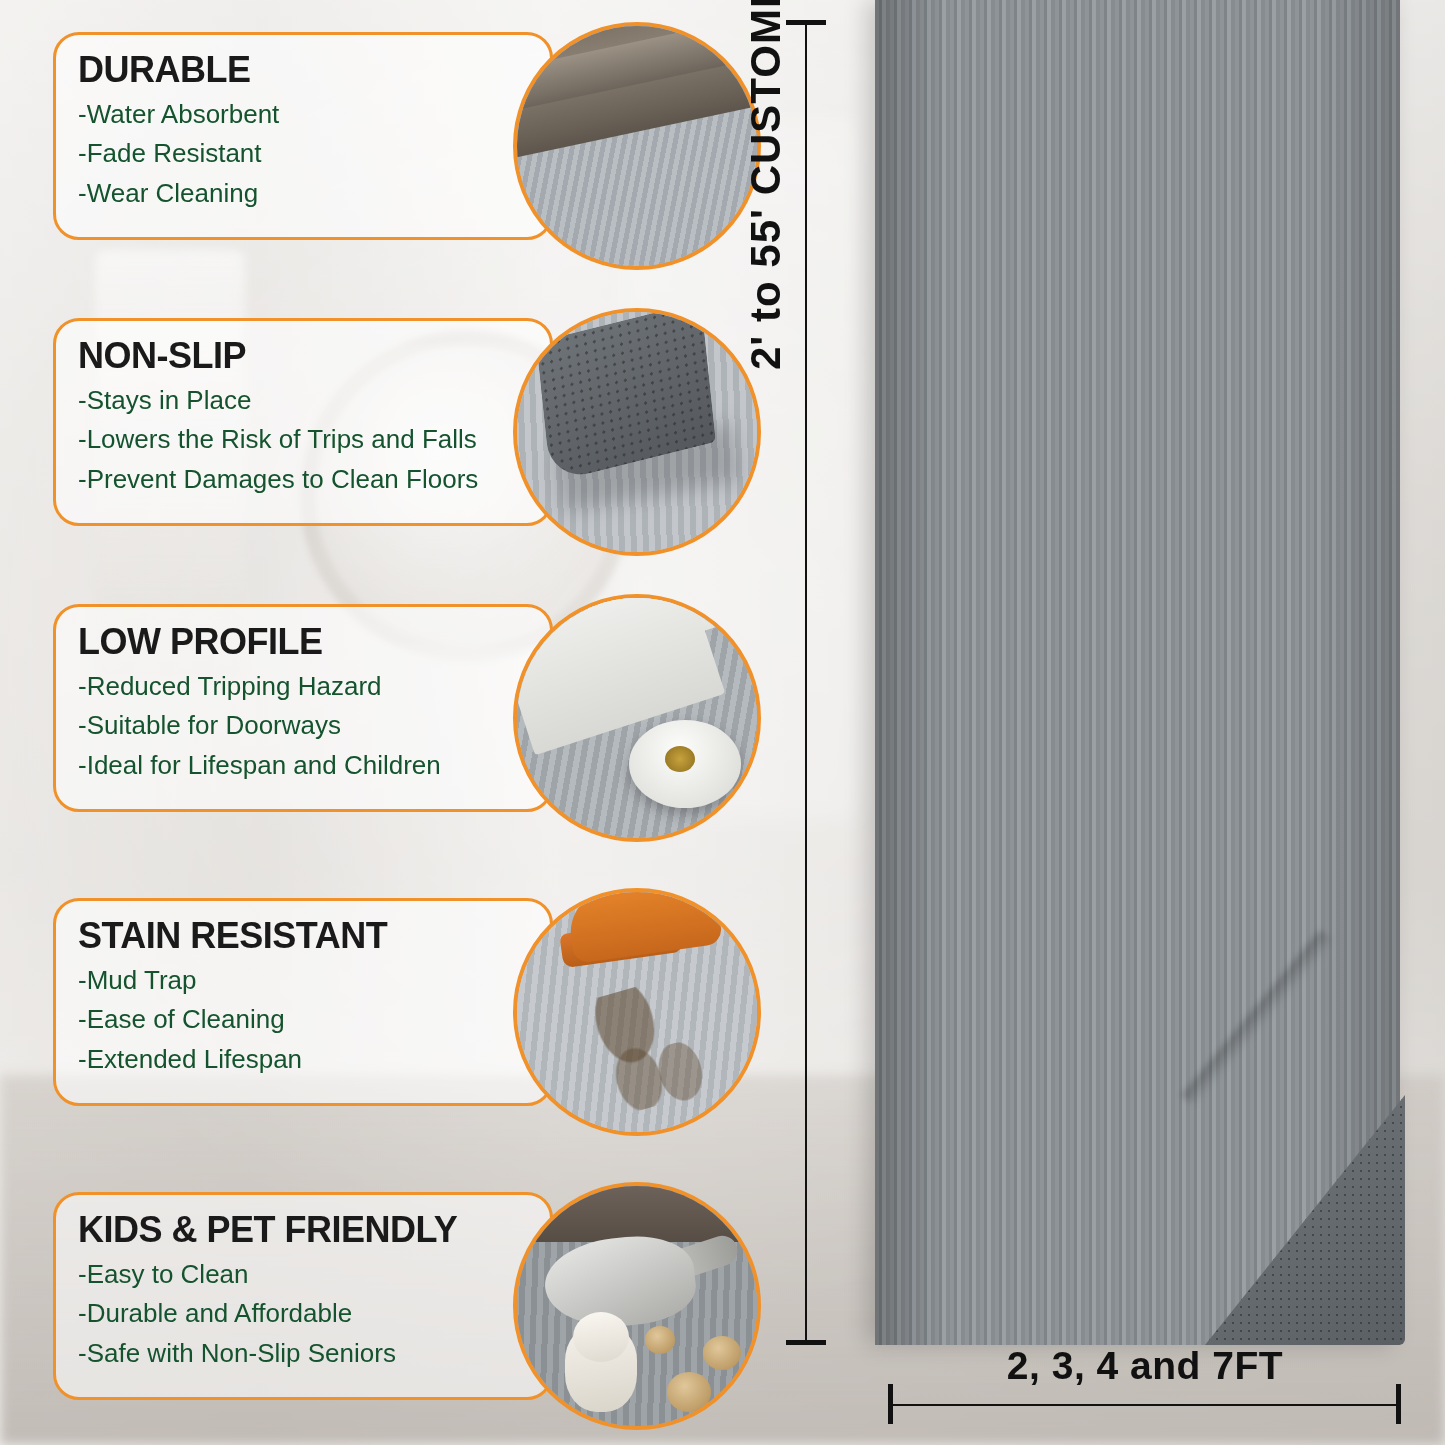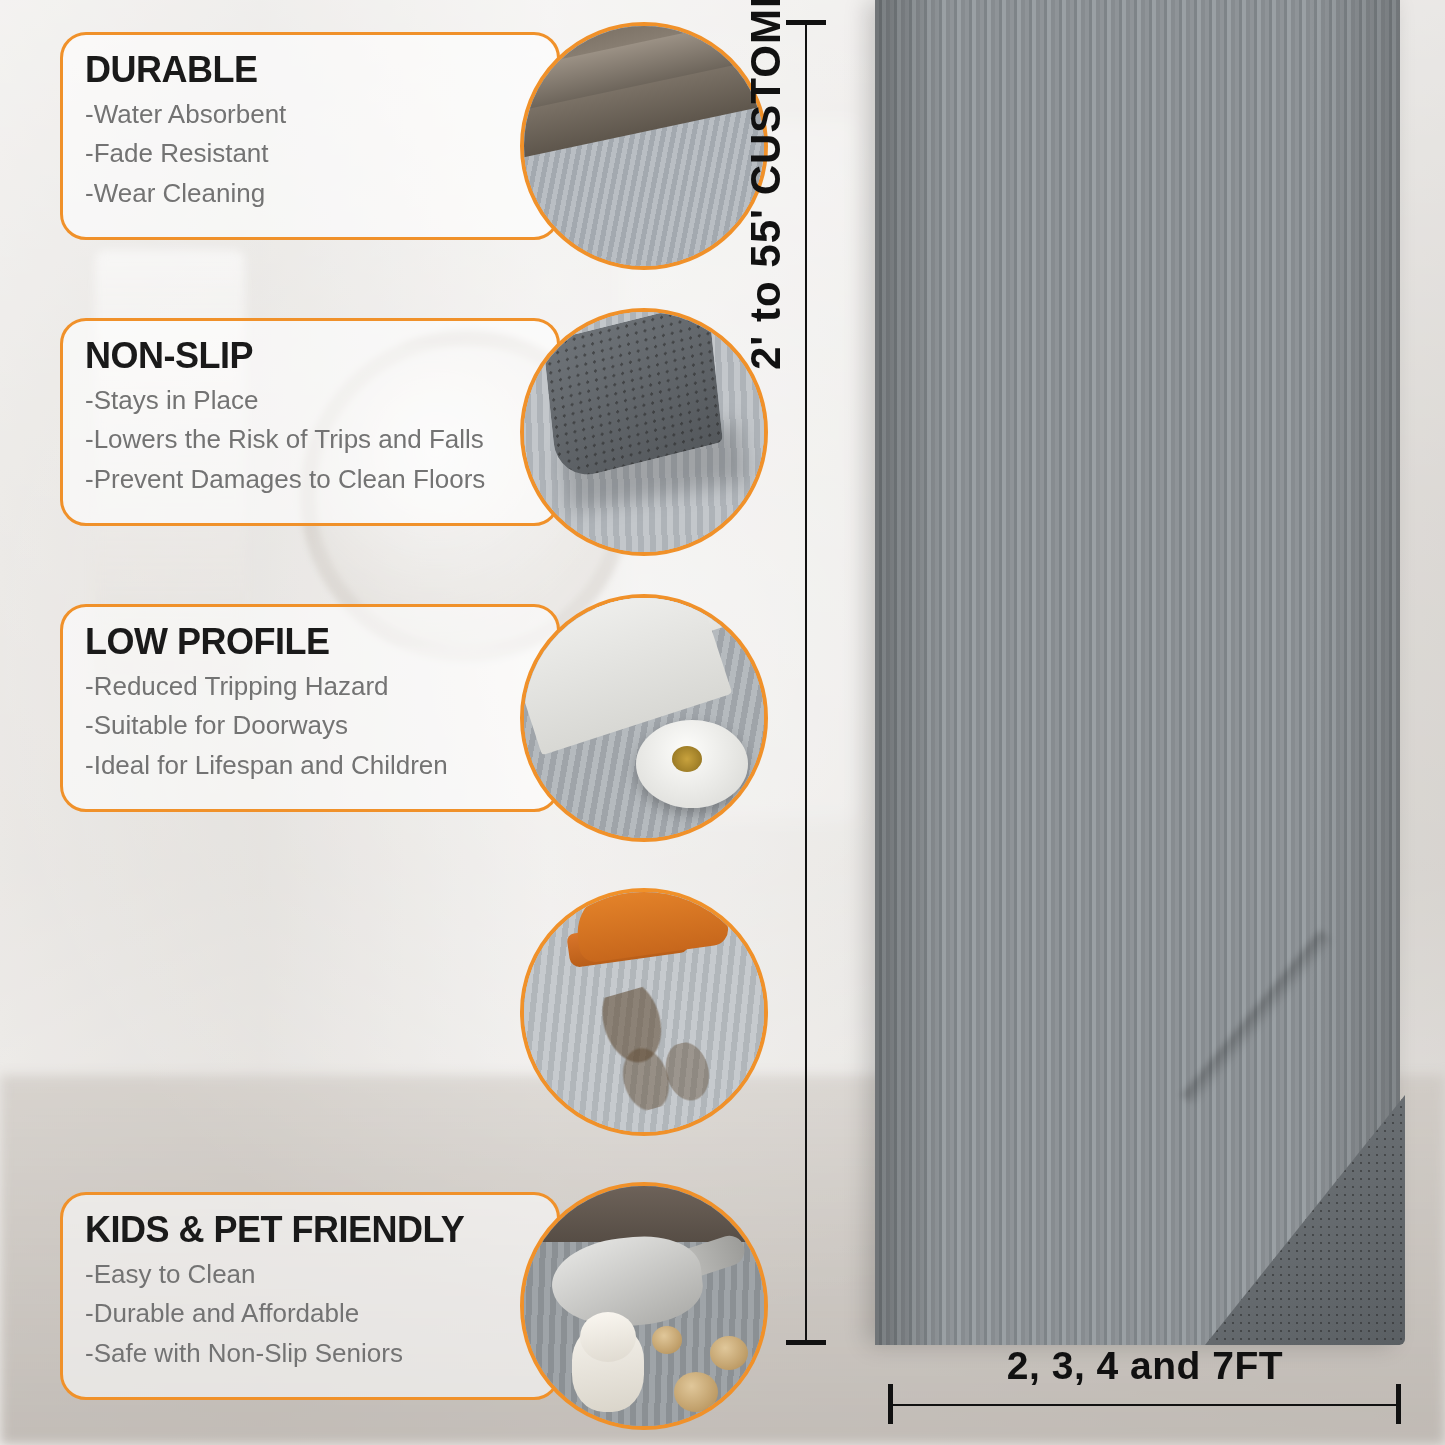--- a/index.html
+++ b/index.html
@@ -58,21 +58,21 @@
     background: radial-gradient(ellipse at 45% 45%, rgba(255,255,255,0.35) 0%, rgba(255,255,255,0.0) 60%);
   }
   .bg-haze {
     position: absolute; inset: 0;
     background: rgba(255,255,255,0.30);
   }
 
   
   .features {
     position: absolute;
-    left: 14px; top: 0;
+    left: 7px; top: 0;
     width: 800px;
     height: 1308px;
   }
   .feature {
     position: absolute;
     left: 46px;
     width: 700px;
     height: 238px;
   }
   .feature-card {
@@ -94,21 +94,21 @@
     margin: 0 0 6px 0;
     line-height: 1.05;
   }
   .feature-bullets {
     list-style: none;
     margin: 0;
     padding: 0;
   }
   .feature-bullets li {
     font-size: 26px;
-    color: #737373;
+    color: #14532d;
     line-height: 1.52;
     white-space: nowrap;
   }
   .feature-photo {
     position: absolute;
     top: 0;
     left: 460px;
     width: 248px;
     height: 248px;
     border-radius: 50%;
@@ -462,20 +462,28 @@
         <div class="photo-inner p3">
           <div class="doorframe"></div>
           <div class="door"></div>
           <div class="robot"></div>
           <div class="robot-eye"></div>
         </div>
       </div>
     </div>
 
     <div class="feature" style="top:888px;">
+      <div class="feature-card">
+        <div class="feature-title">STAIN RESISTANT</div>
+        <ul class="feature-bullets">
+          <li>-Mud Trap</li>
+          <li>-Ease of Cleaning</li>
+          <li>-Extended Lifespan</li>
+        </ul>
+      </div>
       <div class="feature-photo">
         <div class="photo-inner p4">
           <div class="print"></div>
           <div class="print2"></div>
           <div class="boot2"></div>
           <div class="boot"></div>
         </div>
       </div>
     </div>
 

